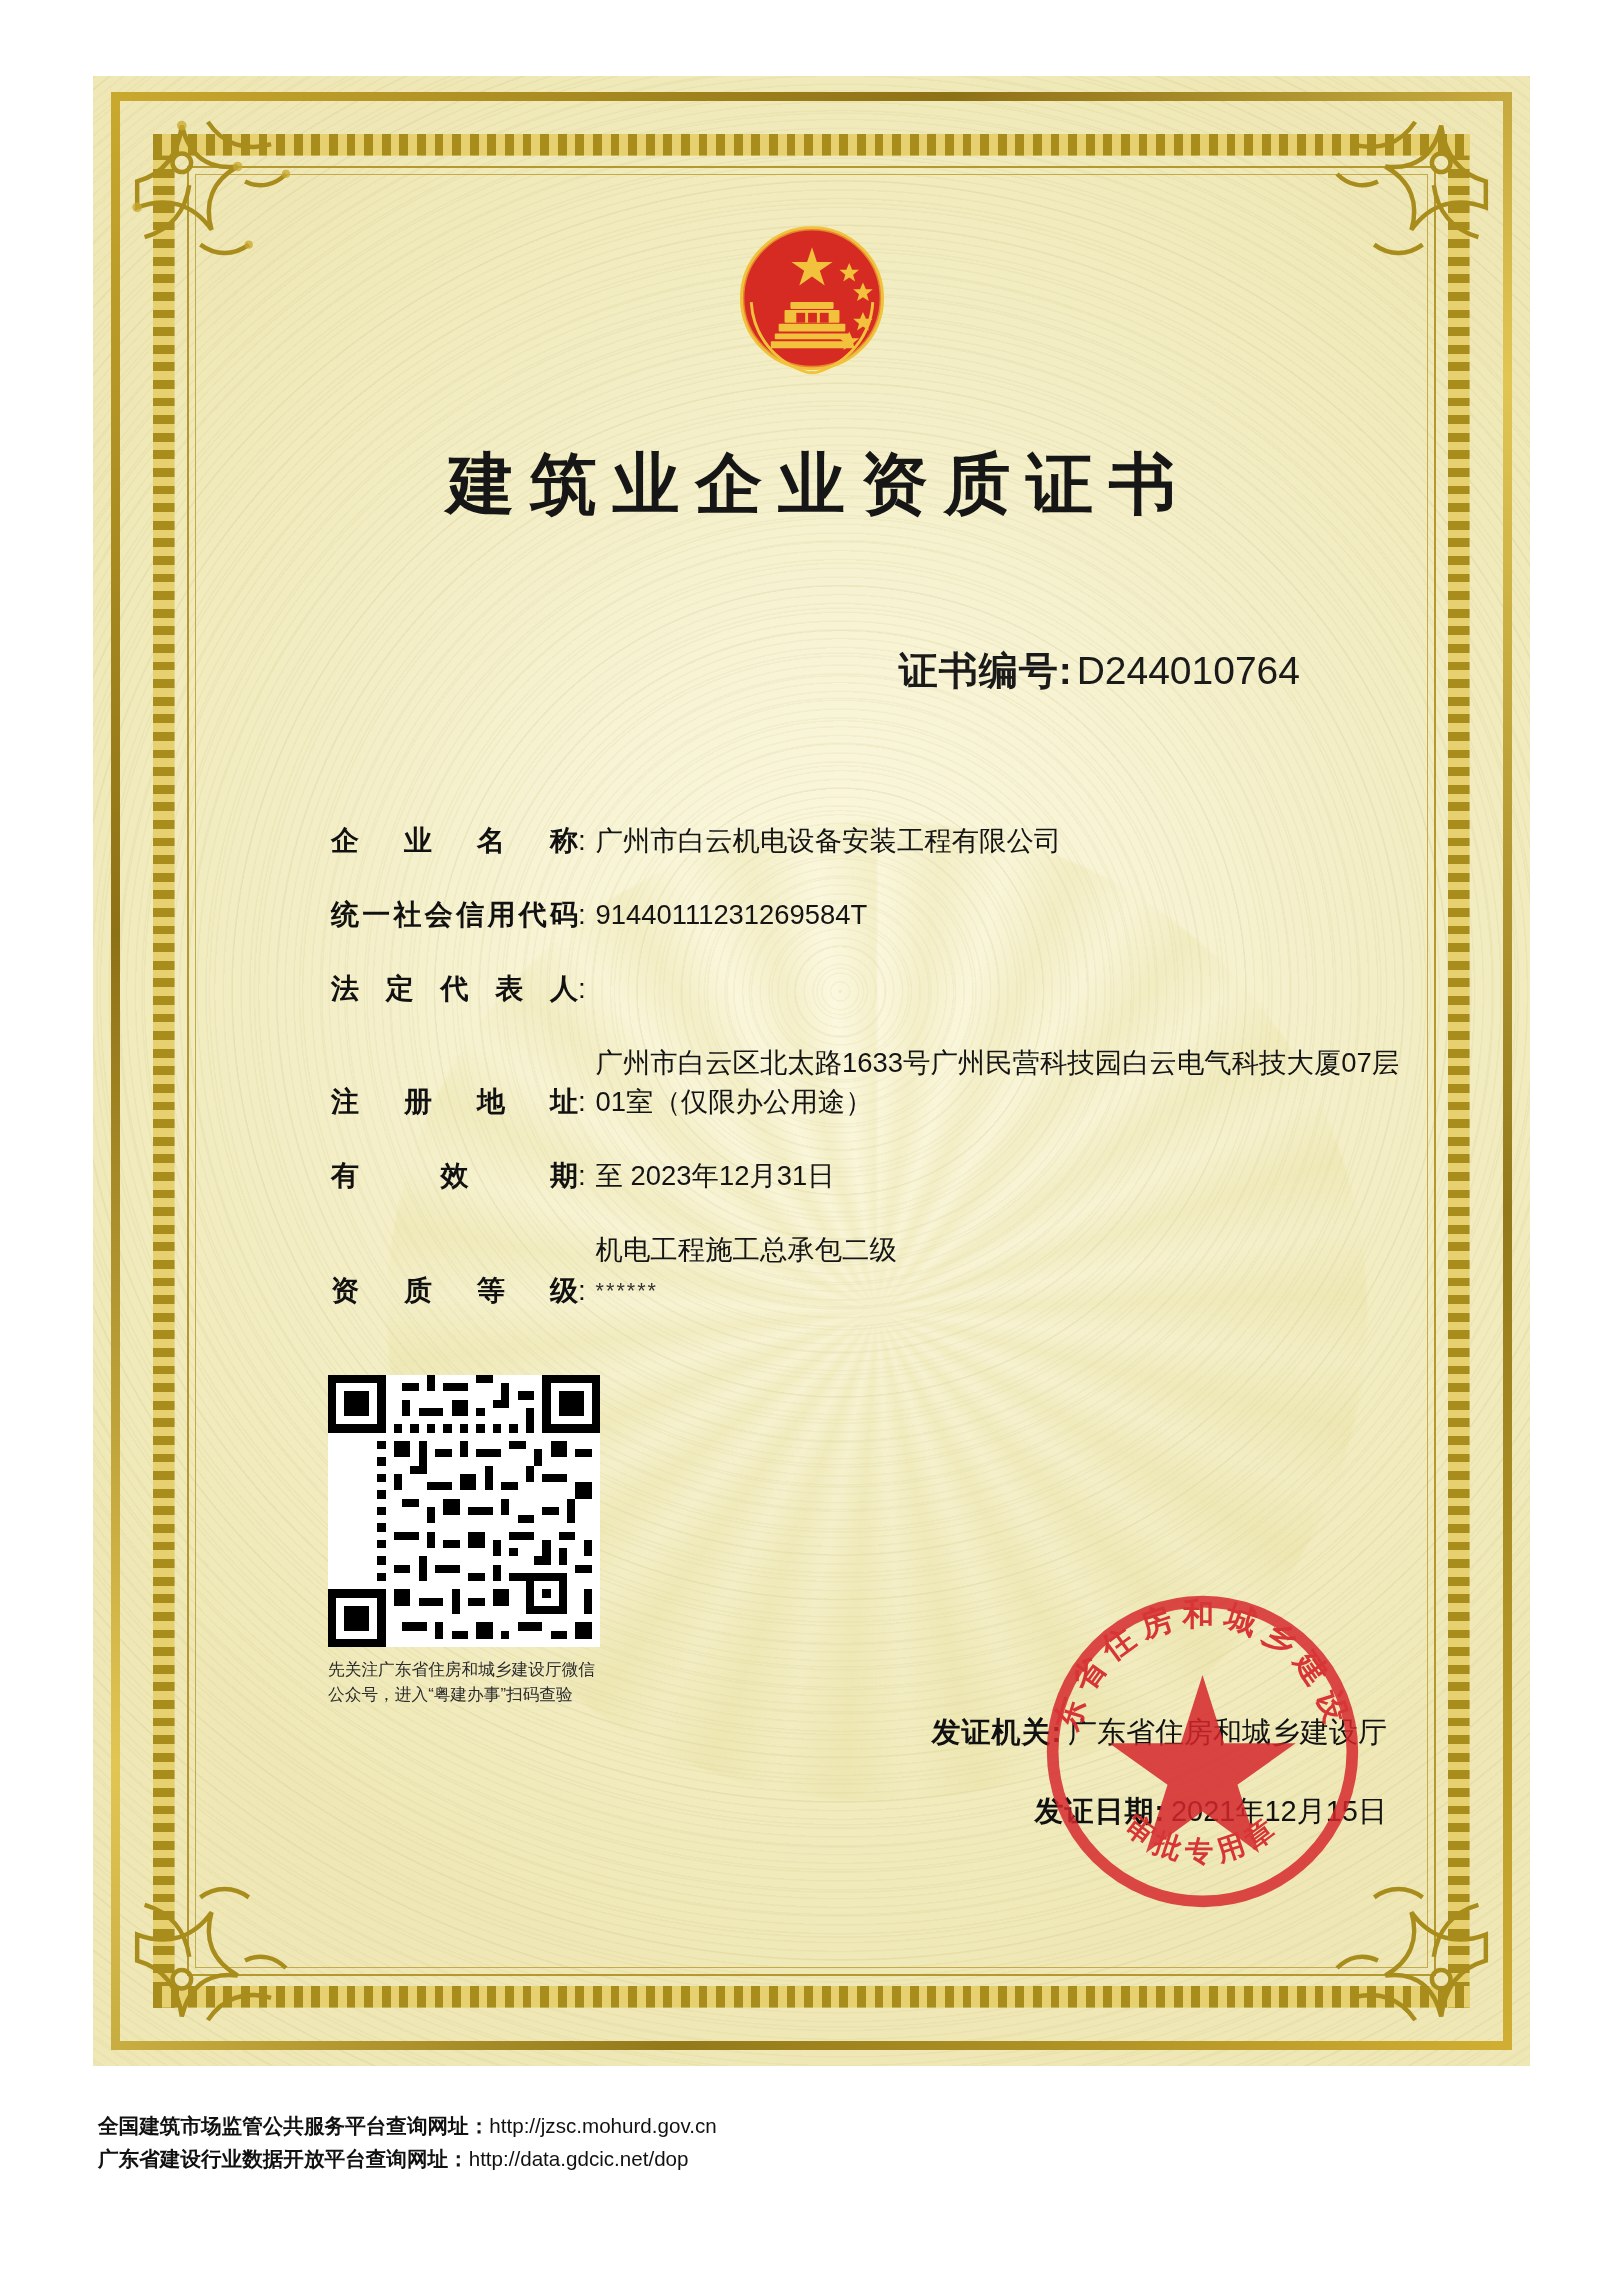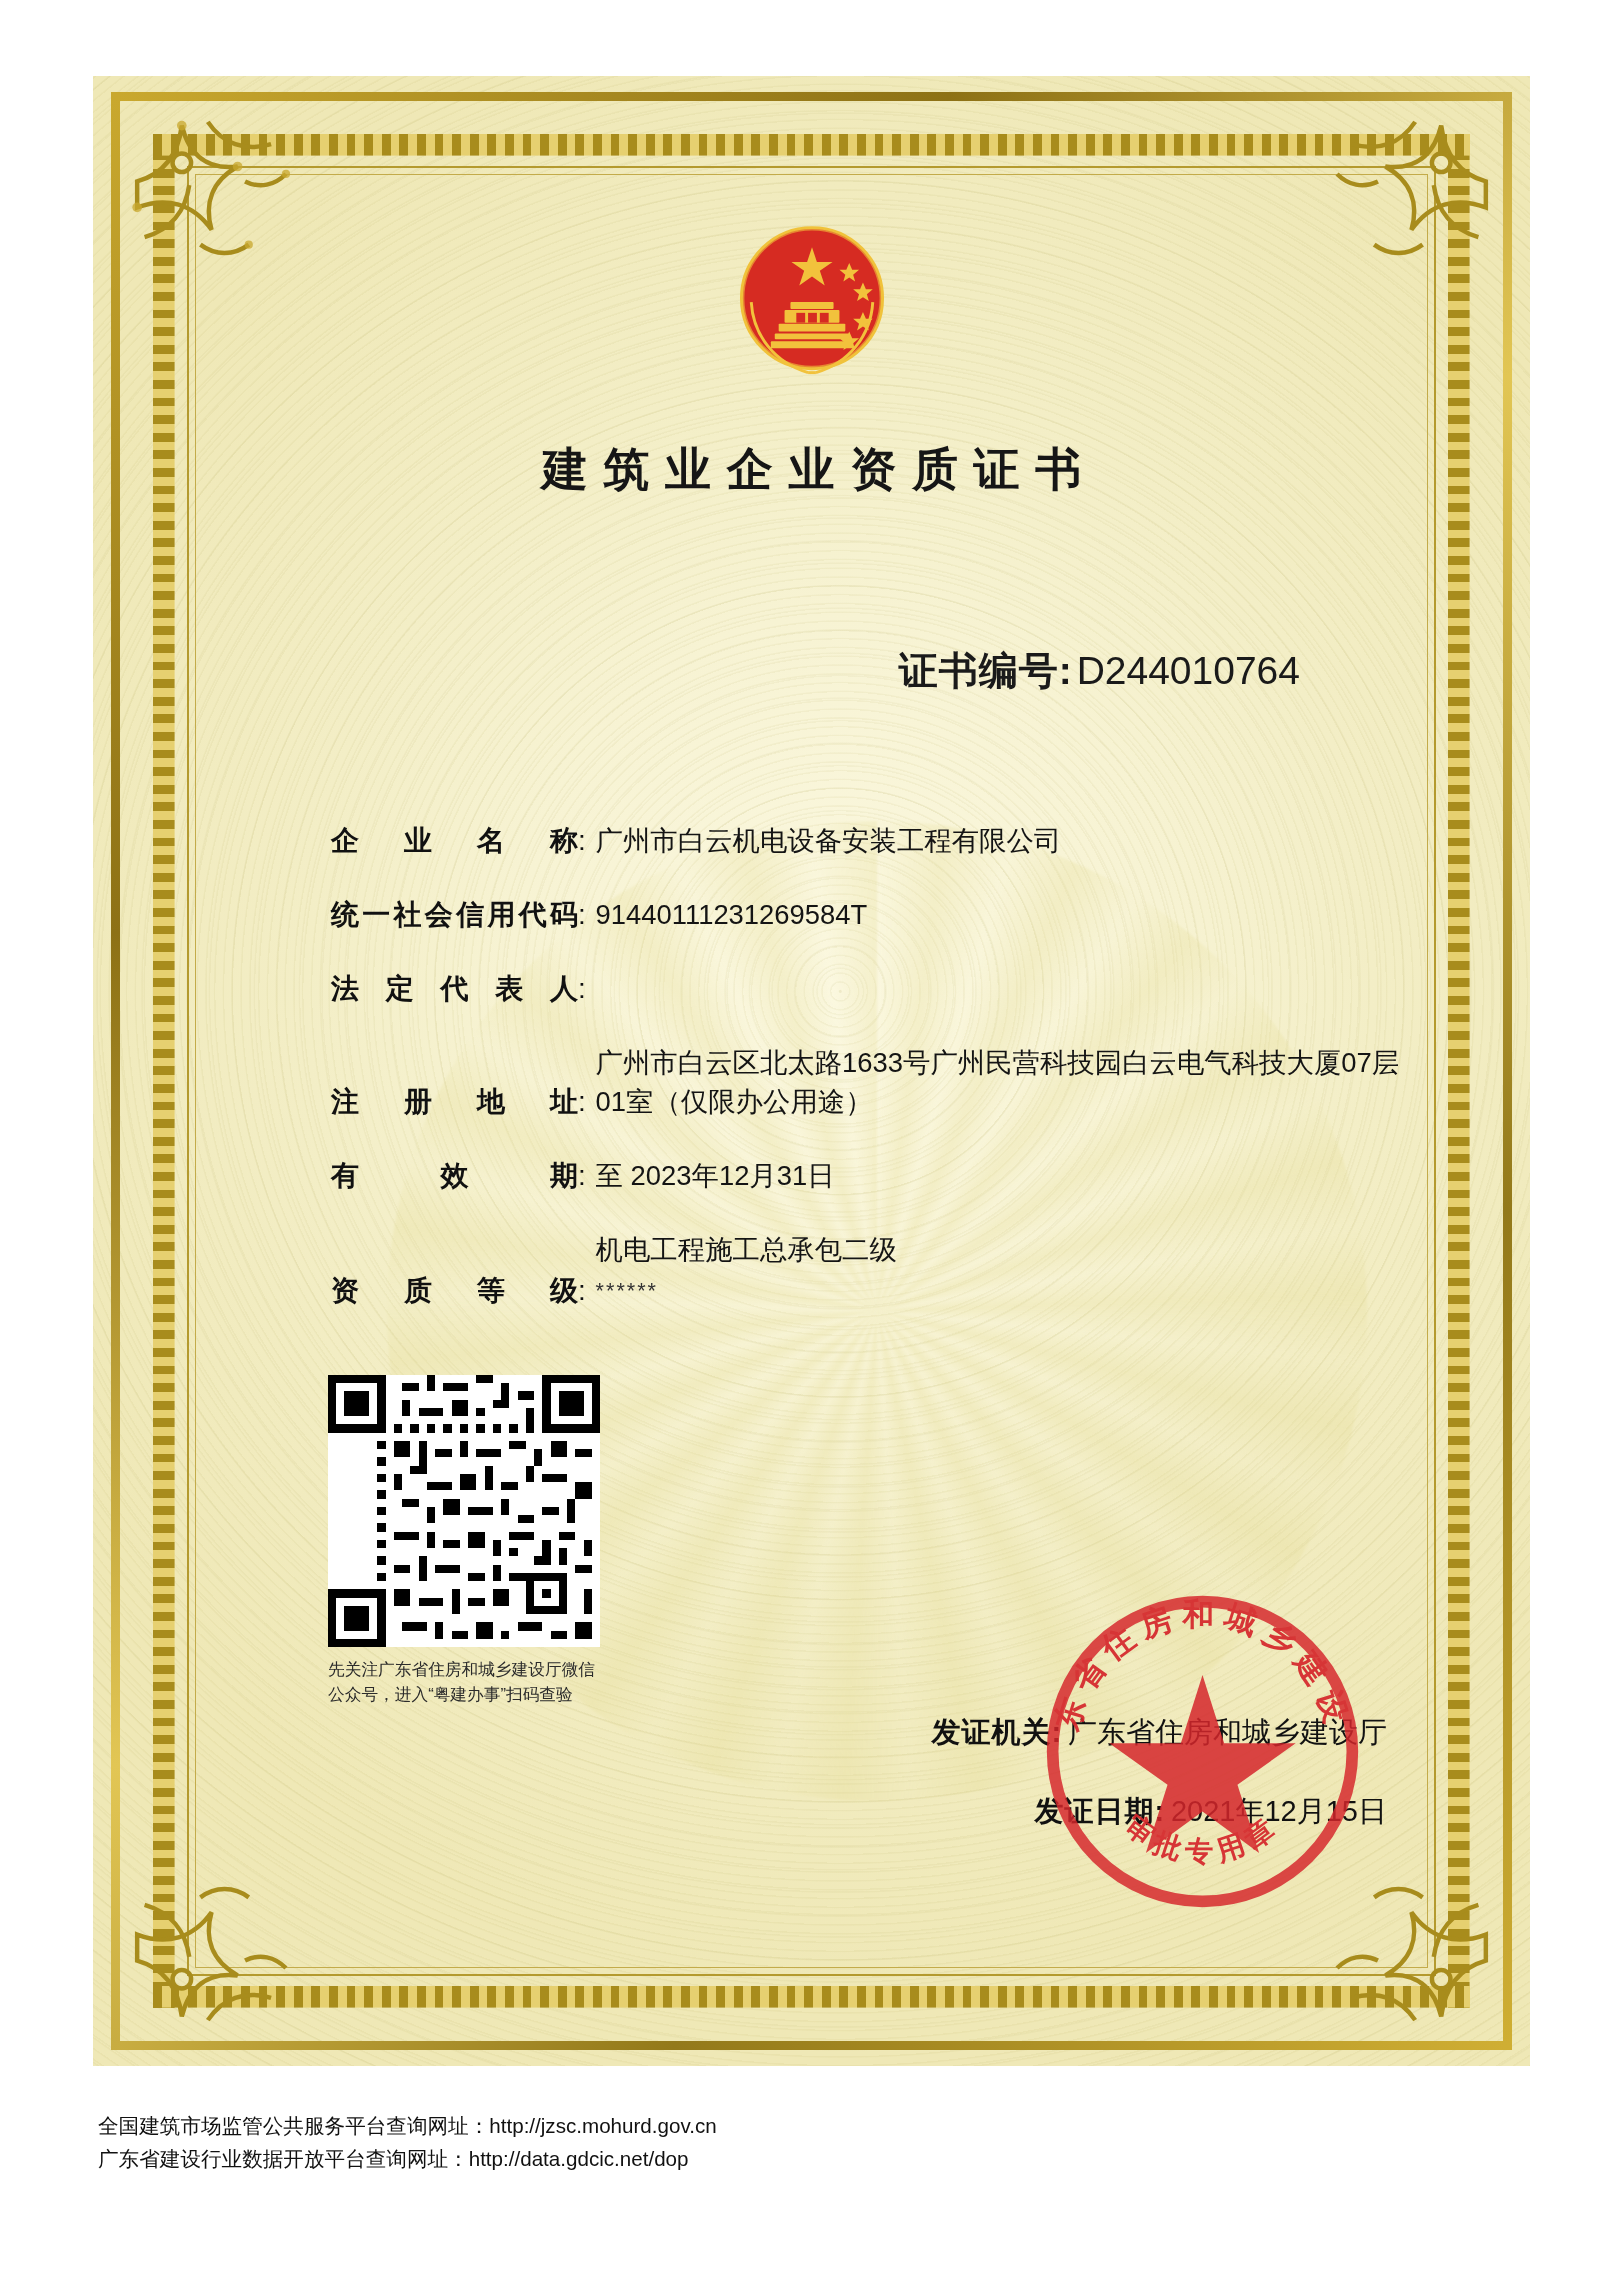--- a/index.html
+++ b/index.html
@@ -115,21 +115,21 @@
     width: 196px;
     height: 196px;
   }
 
   
   .title {
     position: absolute;
     left: 0; right: 0;
     top: 363px;
     text-align: center;
-    font-size: 46px;
+    font-size: 67px;
     letter-spacing: 15.7px;
     font-weight: bold;
     color: #161616;
     text-indent: 15.7px;
     font-family: "DejaVu Sans", "Liberation Sans", sans-serif;
   }
 
   
   .cert-no {
     position: absolute;
@@ -242,21 +242,21 @@
   .footer {
     position: absolute;
     left: 98px;
     top: 2109px;
     font-size: 20.6px;
     line-height: 33px;
     color: #111;
   }
   .footer .line { white-space: nowrap; }
   .footer .u { text-decoration: none; }
-  .footer .bold { font-weight: 400; }
+  .footer .bold { font-weight: 700; }
 </style>
 </head>
 <body>
 
 <div class="page">
   <div class="cert">
 
     <div class="guilloche"></div>
     <div class="swirl"></div>
 

